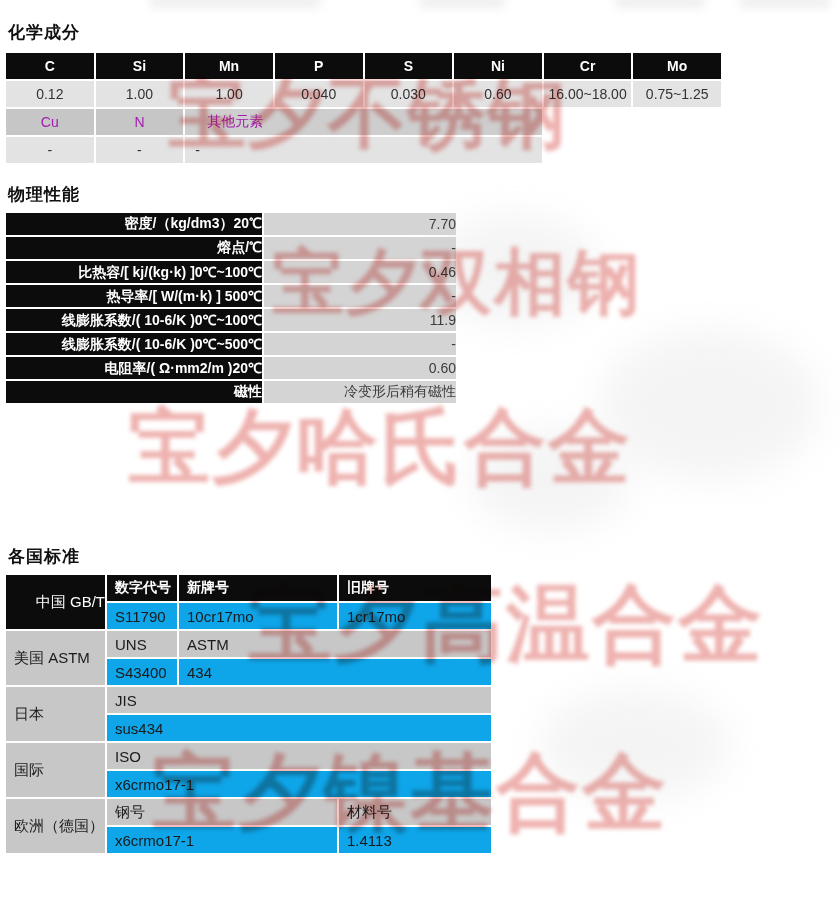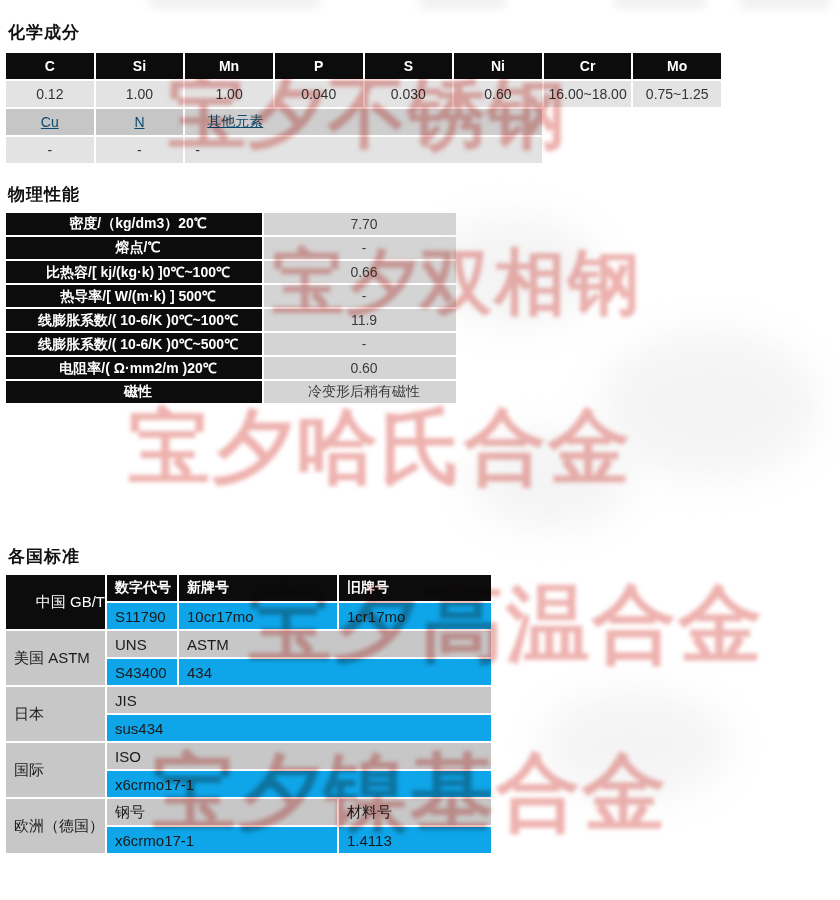--- a/index.html
+++ b/index.html
@@ -20,29 +20,29 @@
   }
 
   table { border-collapse:separate; border-spacing:2px; table-layout:fixed; position:absolute; }
   td, th { overflow:hidden; white-space:nowrap; }
 
   
   .chem { left:4px; top:51px; width:719px; }
   .chem th, .chem td { height:26px; text-align:center; font-size:14px; }
   .chem th { background:#0c0c0c; color:#ffffff; font-weight:bold; }
   .chem .r1 td { background:#e3e3e3; color:#333;margin-left:14px; }
-  .chem .r2 td { background:#c6c6c6; color:#0c4a6e;text-decoration:underline; }
+  .chem .r2 td { background:#c6c6c6; color:#a21caf; }
   .chem .r2 td.span { background:#cecece; text-align:left; padding-left:22px; }
   .chem .r3 td { background:#e3e3e3; color:#333; }
   .chem .r3 td.span { text-align:left; padding-left:10px; }
   .chem td.ghost { background:transparent; }
 
   
   .phys { left:4px; top:211px; width:454px; }
-  .phys td { height:22px; font-size:14px; padding-left:8px; text-align:center; }
+  .phys td { height:22px; font-size:14px; padding-left:8px; text-align:right; }
   .phys td.lbl { width:256px; background:#0c0c0c; color:#ffffff; font-weight:bold; }
   .phys td.val { width:192px; background:#d4d4d4; color:#3c3c3c; }
 
   
   .std { left:4px; top:573px; width:489px; }
   .std td { height:26px; font-size:15px; padding-left:8px; text-align:left; color:#1a1a1a; }
   .std td.black { background:#0c0c0c; color:#ffffff;text-align:right; }
   .std td.hd { background:#0c0c0c; color:#ffffff; font-weight:bold; font-size:14px; }
   .std td.glab { background:#c7c7c7; }
   .std td.dark { background:#c7c7c7; }
@@ -132,21 +132,21 @@
         <tr>
       <td class="lbl">密度/（kg/dm3）20℃</td>
       <td class="val">7.70</td>
     </tr>
     <tr>
       <td class="lbl">熔点/℃</td>
       <td class="val">-</td>
     </tr>
     <tr>
       <td class="lbl">比热容/[ kj/(kg·k) ]0℃~100℃</td>
-      <td class="val">0.66</td>
+      <td class="val">0.46</td>
     </tr>
     <tr>
       <td class="lbl">热导率/[ W/(m·k) ] 500℃</td>
       <td class="val">-</td>
     </tr>
     <tr>
       <td class="lbl">线膨胀系数/( 10-6/K )0℃~100℃</td>
       <td class="val">11.9</td>
     </tr>
     <tr>

